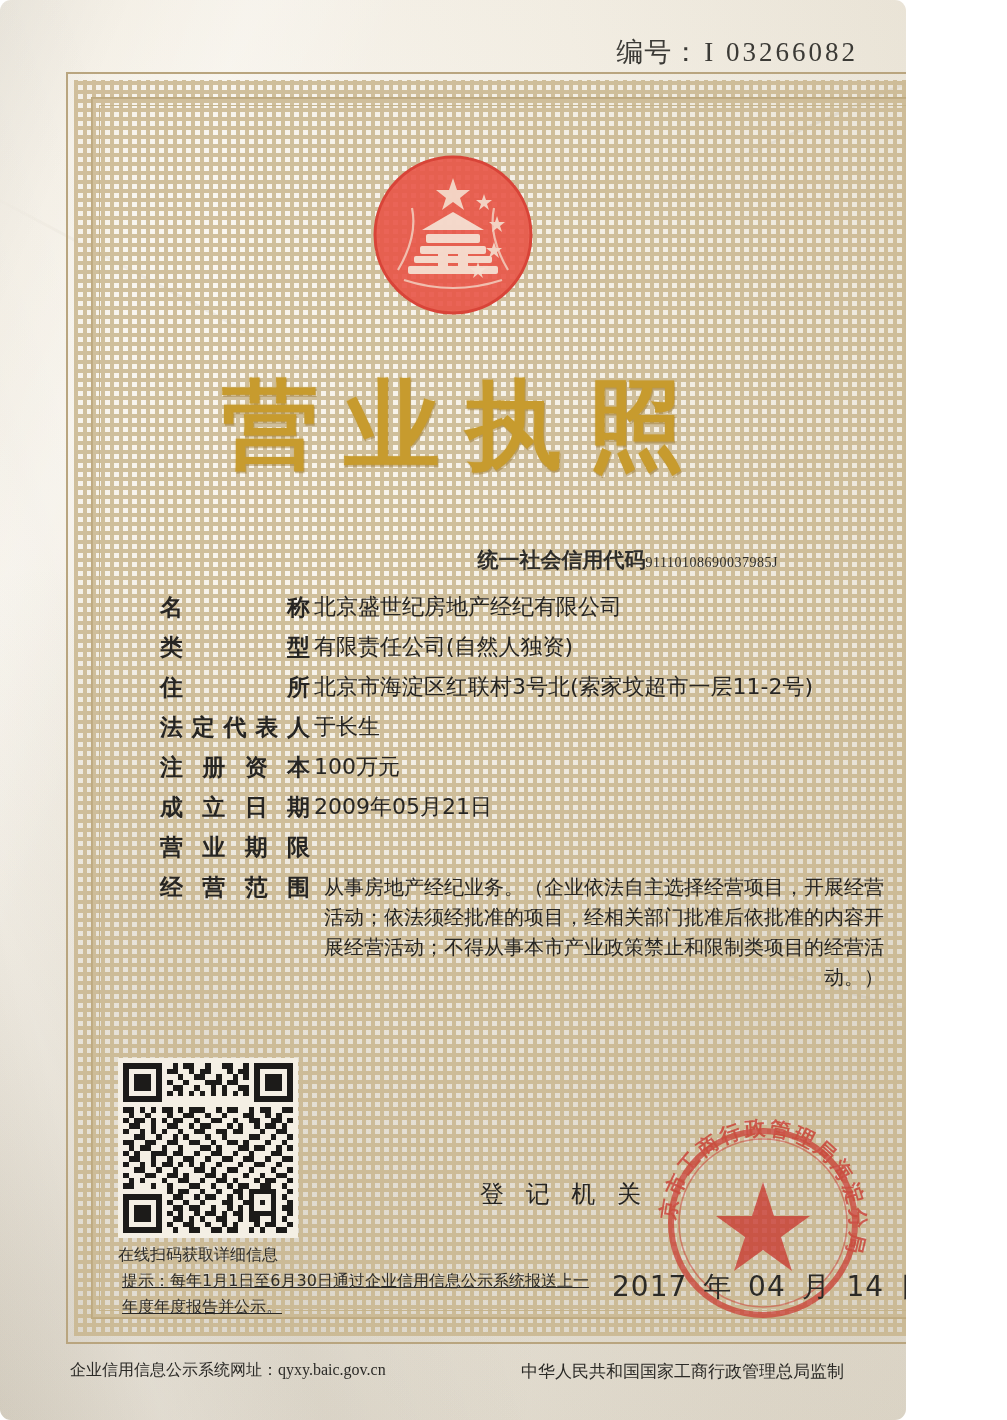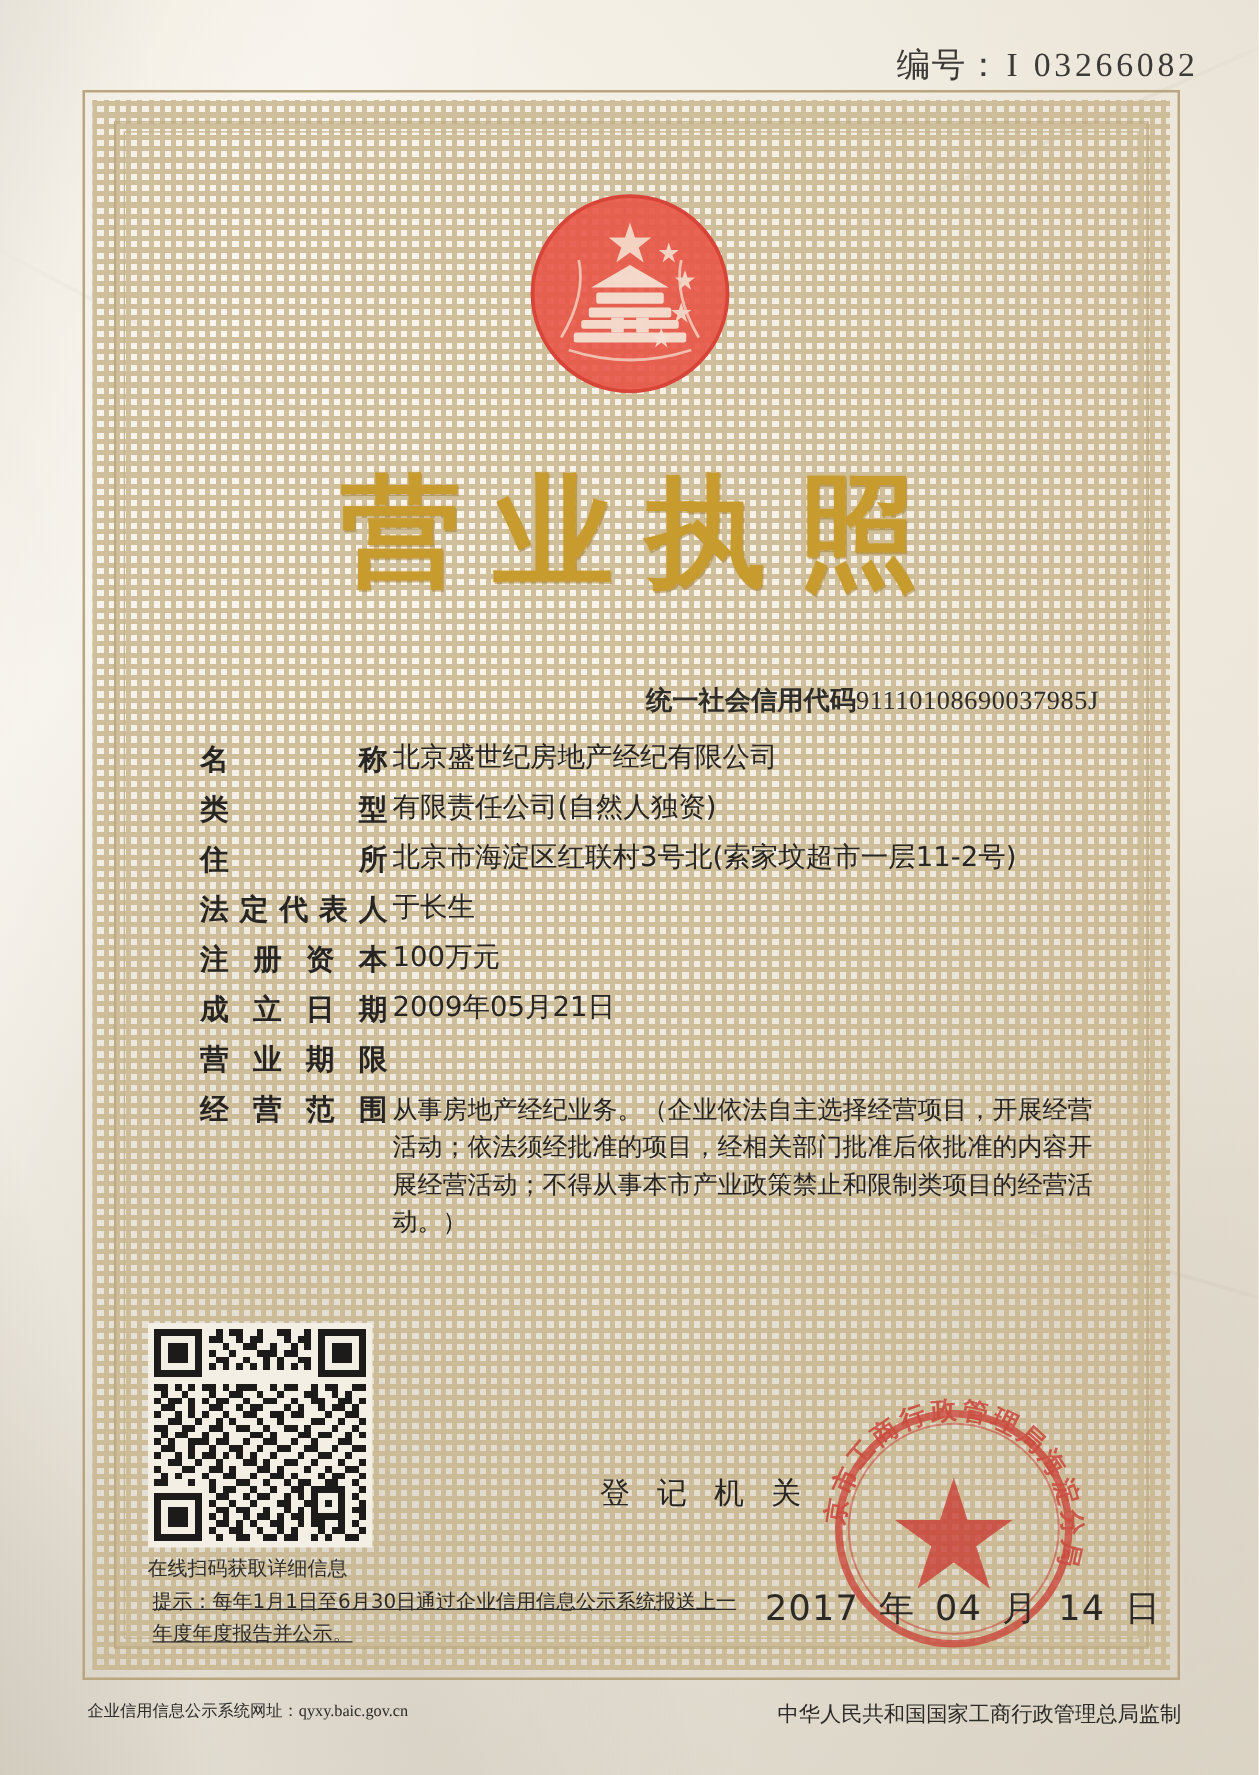--- a/index.html
+++ b/index.html
@@ -5,25 +5,26 @@
   html, body {
     margin: 0;
     padding: 0;
     background: #ffffff;
   }
   body {
     font-family: "Liberation Serif", "DejaVu Serif", serif;
   }
   .page {
     position: relative;
-    width: 1007px;
+    width: 906px;
     height: 1420px;
     overflow: hidden;
     background:
       radial-gradient(ellipse at 25% 18%, #fbf7ef 0%, #f6f1e6 38%, #efe9dc 68%, #e8e1d2 100%);
+    border-radius: 11px;
   }
   
   .paper-noise {
     position: absolute;
     inset: 0;
     background:
       linear-gradient(113deg, rgba(0,0,0,0.045) 0%, rgba(0,0,0,0) 9%, rgba(255,255,255,0.22) 17%, rgba(0,0,0,0) 27%),
       linear-gradient(72deg, rgba(0,0,0,0.03) 0%, rgba(255,255,255,0.18) 12%, rgba(0,0,0,0.02) 24%, rgba(0,0,0,0) 40%),
       linear-gradient(186deg, rgba(0,0,0,0.02) 0%, rgba(255,255,255,0.12) 42%, rgba(0,0,0,0.05) 100%),
       radial-gradient(ellipse at 86% 72%, rgba(120,100,70,0.10) 0%, rgba(0,0,0,0) 45%),
@@ -161,21 +162,21 @@
     font-size: 21px;
     color: #2e2d2a;
     font-weight: bold;
     font-family: "DejaVu Sans", "Liberation Sans", sans-serif;
     white-space: nowrap;
   }
   .credit-line .code {
     font-weight: normal;
     font-family: "Liberation Serif", serif;
     letter-spacing: 0.5px;
-    font-size: 21px;
+    font-size: 14px;
   }
 
   
   .fields {
     position: absolute;
     left: 160px;
     top: 592px;
     width: 730px;
   }
   .row {
@@ -194,20 +195,21 @@
     display: flex;
     justify-content: space-between;
   }
   .label.spread span { display: inline-block; }
   .value {
     font-size: 22px;
     color: #262523;
     font-family: "DejaVu Sans", "Liberation Sans", sans-serif;
     line-height: 1.35;
     padding-left: 4px;
+    text-align: right;
   }
   .value.scope {
     width: 570px;
     line-height: 1.5;
     font-size: 20px;
   }
 
   
   .qr {
     position: absolute;
@@ -273,21 +275,21 @@
     color: #2b2a27;
     font-family: "DejaVu Sans", "Liberation Sans", sans-serif;
     text-decoration: underline;
   }
 
   
   .footer-left {
     position: absolute;
     left: 70px;
     top: 1360px;
-    font-size: 13px;
+    font-size: 16px;
     color: #2b2a27;
     font-family: "DejaVu Sans", "Liberation Sans", sans-serif;
     text-align: right;
   }
   .footer-left .url {
     font-family: "Liberation Serif", serif;
   }
   .footer-right {
     position: absolute;
     right: 62px;

